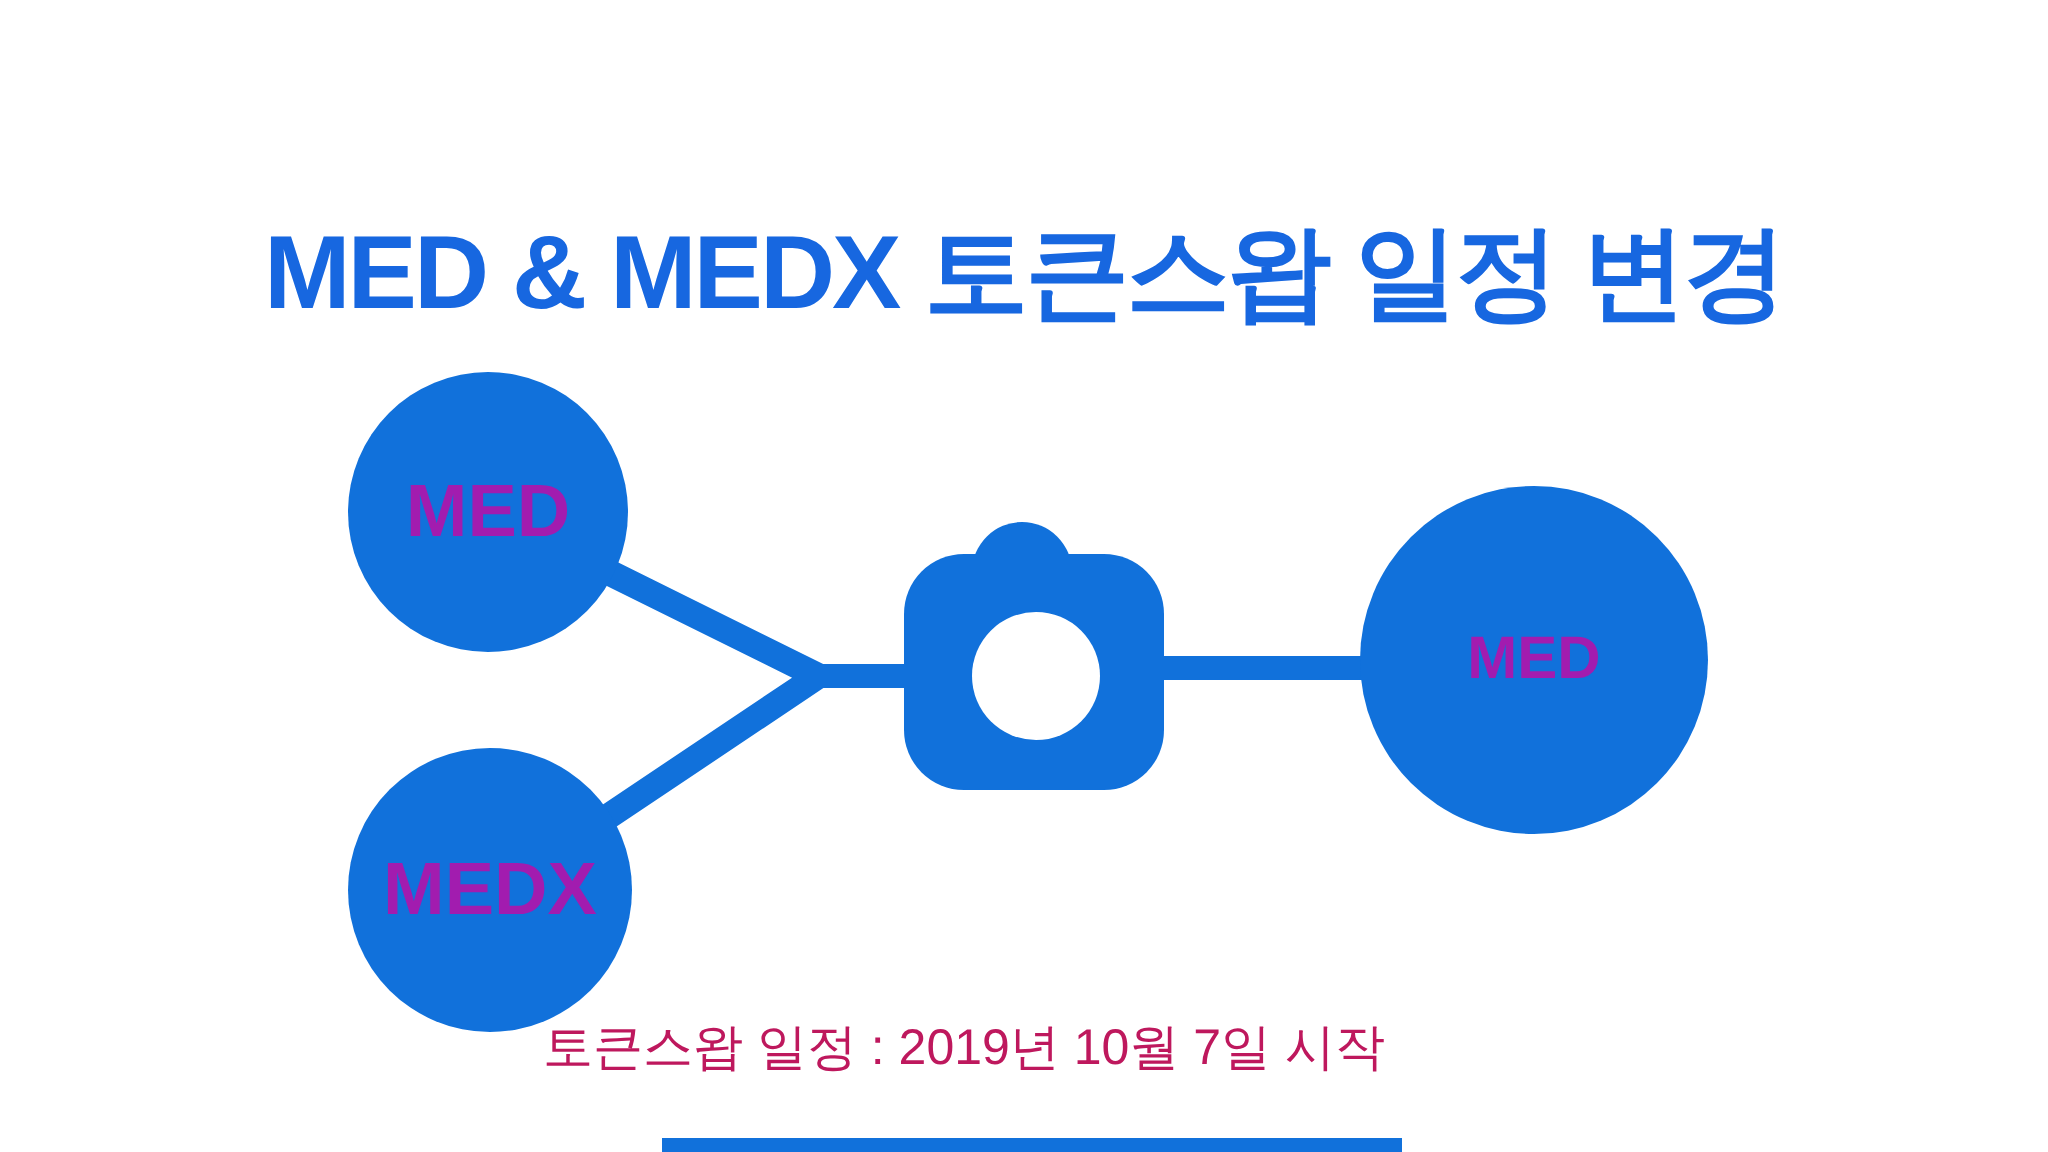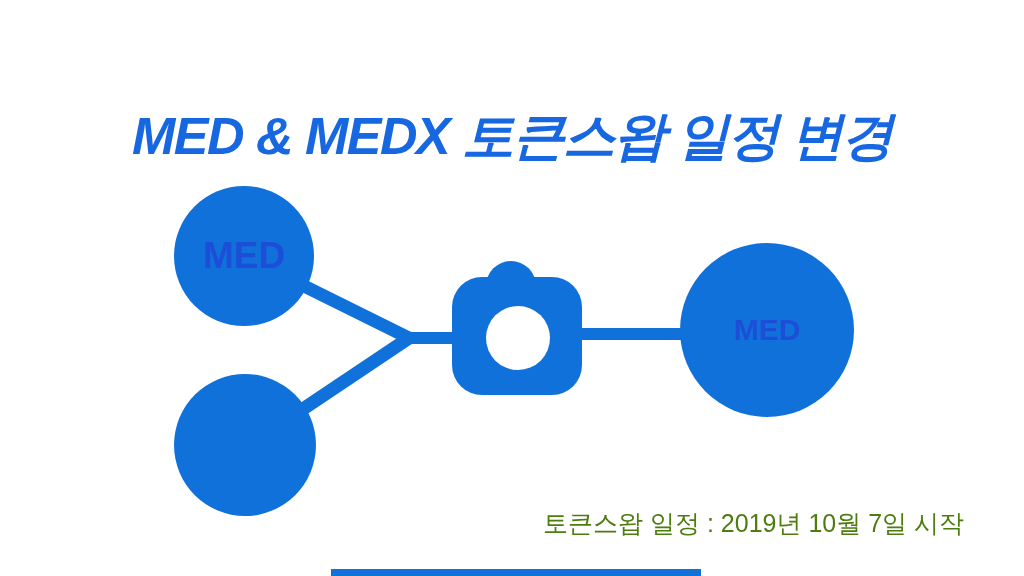--- a/index.html
+++ b/index.html
@@ -4,36 +4,35 @@
 <style>
   html,body{margin:0;padding:0;background:#fff;}
   .canvas{
     position:relative;width:1024px;height:576px;background:#ffffff;overflow:hidden;
     font-family:"Liberation Sans","DejaVu Sans",sans-serif;
   }
   .title{
     position:absolute;top:102px;left:0;width:1024px;text-align:center;
     font-size:52px;font-weight:bold;letter-spacing:-1.5px;color:#1767E0;
     white-space:nowrap;
-    font-style:italic;
   }
   .diagram-svg{position:absolute;left:0;top:0;width:1024px;height:576px;}
   .node-label{
     position:absolute;display:flex;align-items:center;justify-content:center;
-    color:#1d4ed8;font-weight:bold;text-align:center;
+    color:#a21caf;font-weight:bold;text-align:center;
   }
   .node-label.med   {left:174px;top:186px;width:140px;height:140px;font-size:37px;}
   .node-label.medx  {left:174px;top:374px;width:142px;height:142px;font-size:37px;}
   .node-label.medcoin{
     left:680px;top:243px;width:174px;height:174px;font-size:30px;
     flex-direction:column;line-height:50px;
   }
   .caption{
-    position:absolute;top:507px;left:0;width:964px;text-align:right;
-    font-size:25px;color:#4d7c0f;white-space:nowrap;
+    position:absolute;top:507px;left:0;width:964px;text-align:center;
+    font-size:25px;color:#be185d;white-space:nowrap;
   }
   .footer-bar{
     position:absolute;left:331px;top:569px;width:370px;height:7px;background:#1171DB;
   }
 </style>
 </head>
 <body>
 
 <div class="canvas">
 
@@ -55,20 +54,21 @@
 
     <g>
       <circle cx="511" cy="286" r="25" fill="#1171DB"></circle>
       <rect x="452" y="277" width="130" height="118" rx="30" fill="#1171DB"></rect>
       <circle cx="518" cy="338" r="32" fill="#ffffff"></circle>
     </g>
   </svg>
 
   <div class="node-label med">MED</div>
 
+  <div class="node-label medx">MEDX</div>
 
   <div class="node-label medcoin">
     <span>MED</span>
   </div>
 
   <div class="caption">토큰스왑 일정 : 2019년 10월 7일 시작</div>
 
   <div class="footer-bar"></div>
 
 </div>

